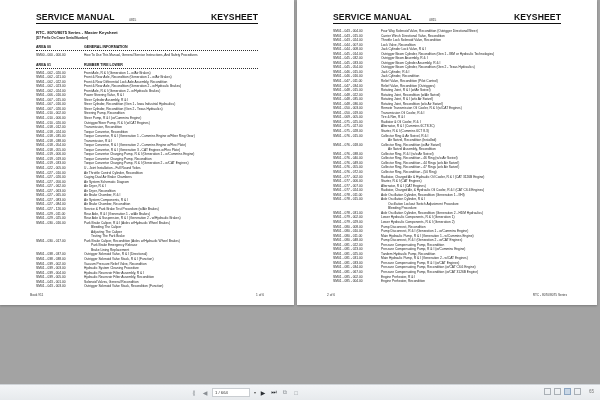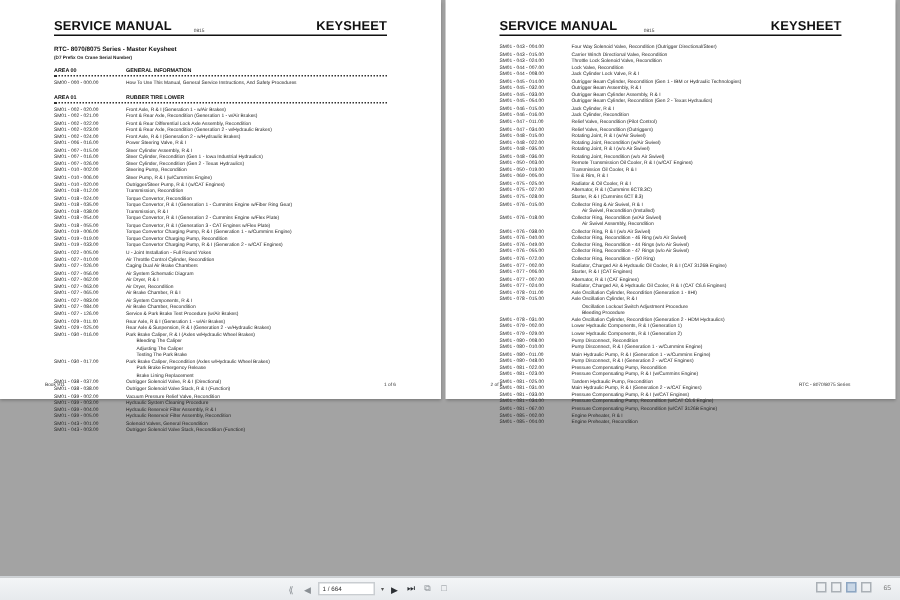--- a/index.html
+++ b/index.html
@@ -4,21 +4,21 @@
 <style>
   html, body { margin: 0; padding: 0; }
   body {
     width: 600px; height: 400px; overflow: hidden;
     background: #9e9e9e;
     font-family: "Liberation Sans", sans-serif;
     position: relative;
   }
   .viewer { position: absolute; left: 0; top: 0; width: 600px; height: 384px; background: #a3a3a3; }
   .page {
-    position: absolute; top: 0; height: 266px; background: #ffffff;
+    position: absolute; top: 0; height: 305px; background: #ffffff;
     box-shadow: 0 1px 2px rgba(0,0,0,0.25);
   }
   .page.left { left: 0; width: 294px; }
   .page.right { left: 297px; width: 300px; }
   .inner { position: absolute; left: 36px; right: 36px; top: 12px; }
   .hdr {
     display: flex; align-items: flex-end; justify-content: space-between;
     border-bottom: 1.2px solid #111; padding-bottom: 1px;
   }
   .hdr .t { font-weight: bold; font-size: 8.6px; color: #111; letter-spacing: 0.1px; }

